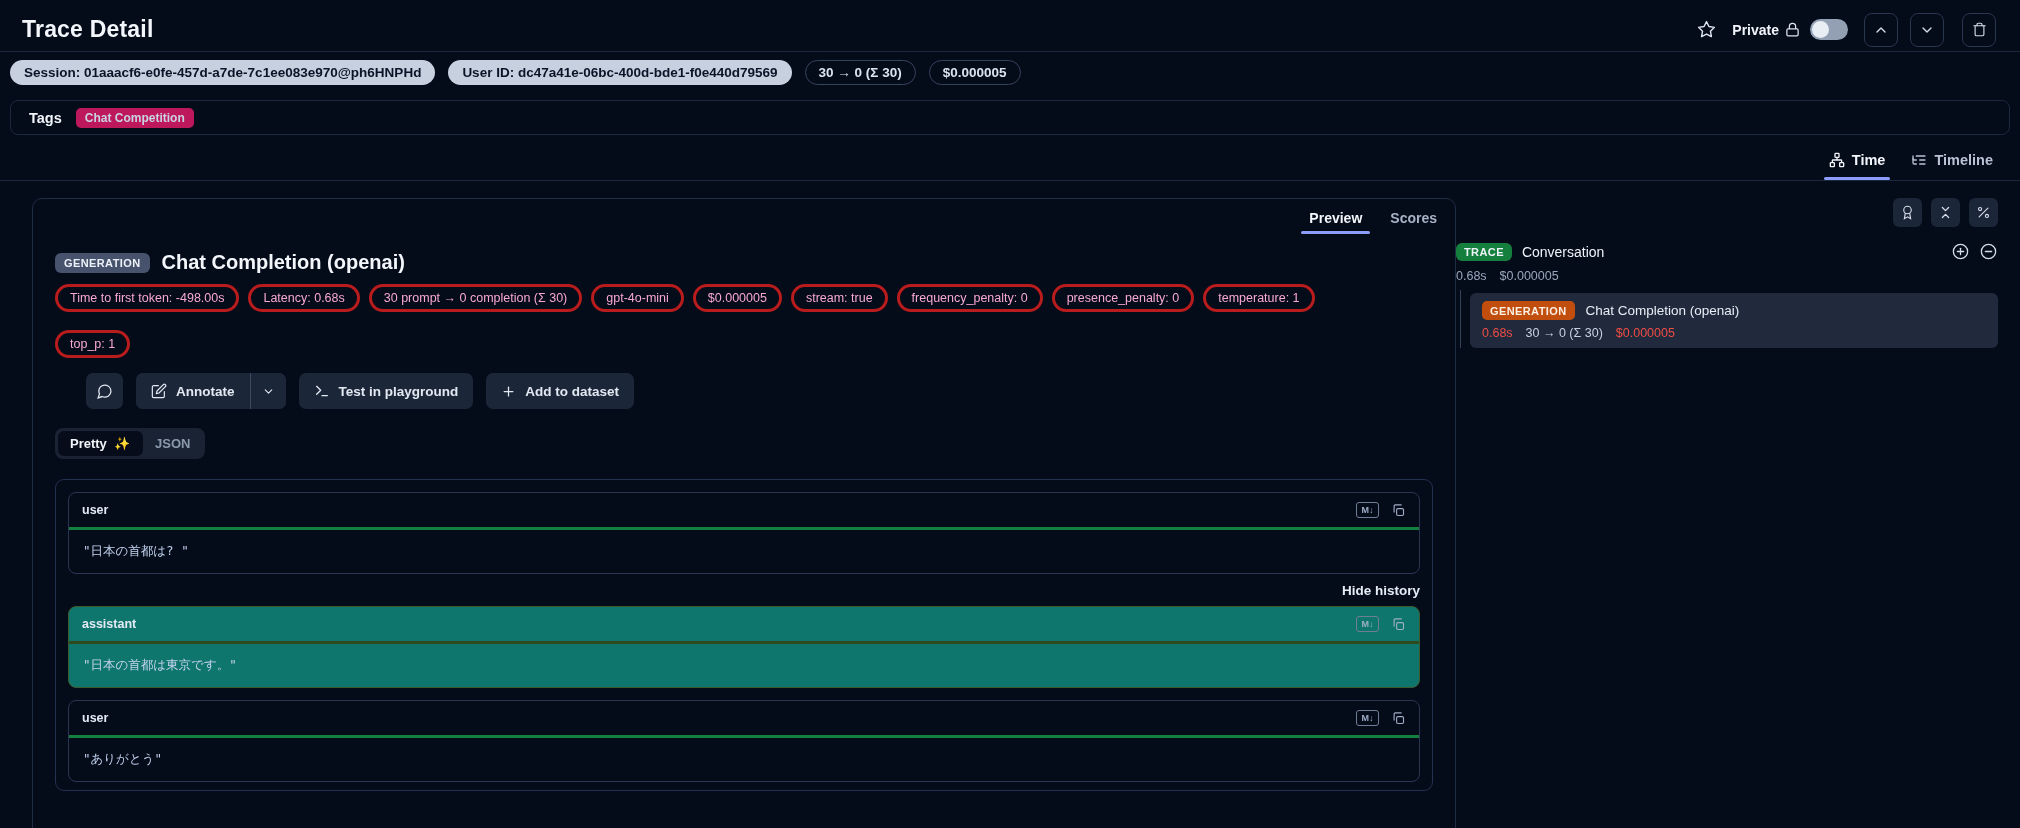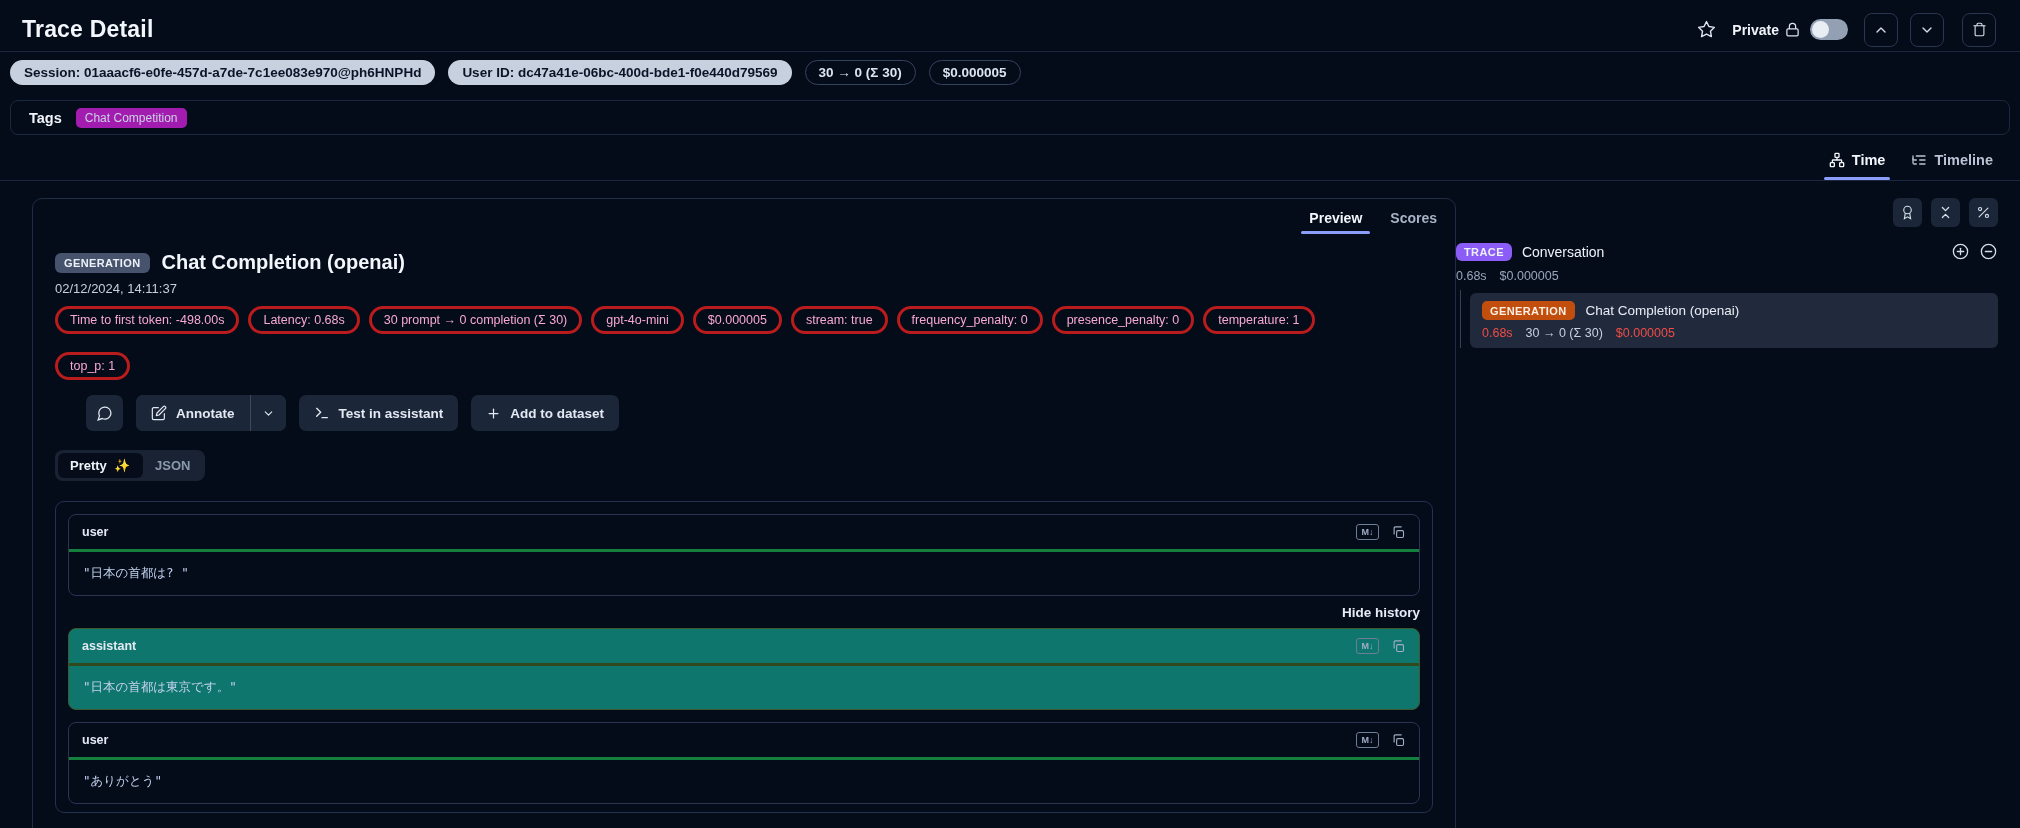--- a/index.html
+++ b/index.html
@@ -44,21 +44,21 @@
   }
 
   
   .tags-box{
     position:absolute; top:100px; left:10px; right:10px; height:35px;
     border:1px solid #1C2840; border-radius:8px;
     display:flex; align-items:center; gap:14px; padding:0 18px;
   }
   .tags-label{ font-size:14.5px; font-weight:bold; color:#F1F5FA; }
   .tag-chip{
-    background:#a21caf; color:#C9D3E3; font-size:12px; font-weight:normal;
+    background:#be185d; color:#C9D3E3; font-size:12px; font-weight:bold;
     padding:3px 9px; border-radius:5px; cursor:pointer;
   }
 
   
   .view-tabs{
     position:absolute; top:140px; left:0; right:0; height:41px;
     border-bottom:1px solid #1C2840;
     display:flex; justify-content:flex-end; align-items:center; padding-right:14px;
   }
   .vtab{ position:relative; height:100%; display:flex; align-items:center; gap:7px;
@@ -132,21 +132,21 @@
   .hide-history{ text-align:right; font-size:13.5px; font-weight:600; color:#E6ECF5;
     padding:9px 0 8px 0; cursor:pointer; }
   .msg + .msg{ margin-top:12px; }
 
   
   .sidebar{ position:absolute; left:1440px; top:198px; right:22px; }
   .side-controls{ display:flex; justify-content:flex-end; gap:9px; }
   .side-btn{ width:29px; height:29px; background:#1B2638; border:none; border-radius:6px;
     display:flex; align-items:center; justify-content:center; color:#D9E0EB; cursor:pointer; }
   .trace-row{ margin-top:15px; display:flex; align-items:center; gap:10px; padding-left:16px; }
-  .trace-badge{ background:#8b5cf6; color:#EDF1F8; font-size:11px; font-weight:bold; letter-spacing:.4px;
+  .trace-badge{ background:#15803d; color:#EDF1F8; font-size:11px; font-weight:bold; letter-spacing:.4px;
     padding:3px 8px; border-radius:6px; }
   .trace-title{ font-size:14px; font-weight:500; color:#EFF3F9; }
   .trace-zoom{ margin-left:auto; display:flex; align-items:center; gap:9px; color:#D6DEEA; }
   .circle-btn{ cursor:pointer; display:flex; }
   .trace-metrics{ margin-top:8px; padding-left:16px; display:flex; gap:13px;
     font-size:12.5px; color:#98A6BC; }
   .tree-area{ position:relative; margin-top:10px; padding-left:30px; }
   .tree-area::before{ content:""; position:absolute; left:20px; top:-3px; bottom:0; width:1px; background:#33415A; }
   .tree-node{ background:#202A3C; border-radius:6px; padding:8px 12px; cursor:pointer; }
   .node-row1{ display:flex; align-items:center; gap:11px; }
@@ -243,21 +243,20 @@
       </div>
     <div class="ptab">
         <span>Scores</span>
       </div>
   </div>
 
   <div class="obs-title-row">
     <span class="type-badge">GENERATION</span>
     <span class="obs-title">Chat Completion (openai)</span>
   </div>
-  <div class="obs-time">02/12/2024, 14:11:37</div>
 
   <div class="obs-badges">
     <span class="obs-badge">Time to first token: -498.00s</span>
     <span class="obs-badge">Latency: 0.68s</span>
     <span class="obs-badge">30 prompt → 0 completion (Σ 30)</span>
     <span class="obs-badge">gpt-4o-mini</span>
     <span class="obs-badge">$0.000005</span>
     <span class="obs-badge">stream: true</span>
     <span class="obs-badge">frequency_penalty: 0</span>
     <span class="obs-badge">presence_penalty: 0</span>
@@ -284,21 +283,21 @@
         <svg width="13" height="13" viewBox="0 0 24 24" fill="none" stroke="currentColor" stroke-width="2" stroke-linecap="round" stroke-linejoin="round">
             <path d="m6 9 6 6 6-6"></path>
           </svg>
       </button>
     </div>
     <button class="act-btn">
       <svg width="16" height="16" viewBox="0 0 24 24" fill="none" stroke="currentColor" stroke-width="2" stroke-linecap="round" stroke-linejoin="round">
           <path d="m4 17 6-6-6-6"></path>
           <path d="M12 19h8"></path>
         </svg>
-      <span>Test in assistant</span>
+      <span>Test in playground</span>
     </button>
     <button class="act-btn">
       <svg width="15" height="15" viewBox="0 0 24 24" fill="none" stroke="currentColor" stroke-width="2" stroke-linecap="round">
           <path d="M12 5v14"></path>
           <path d="M5 12h14"></path>
         </svg>
       <span>Add to dataset</span>
     </button>
   </div>
 

